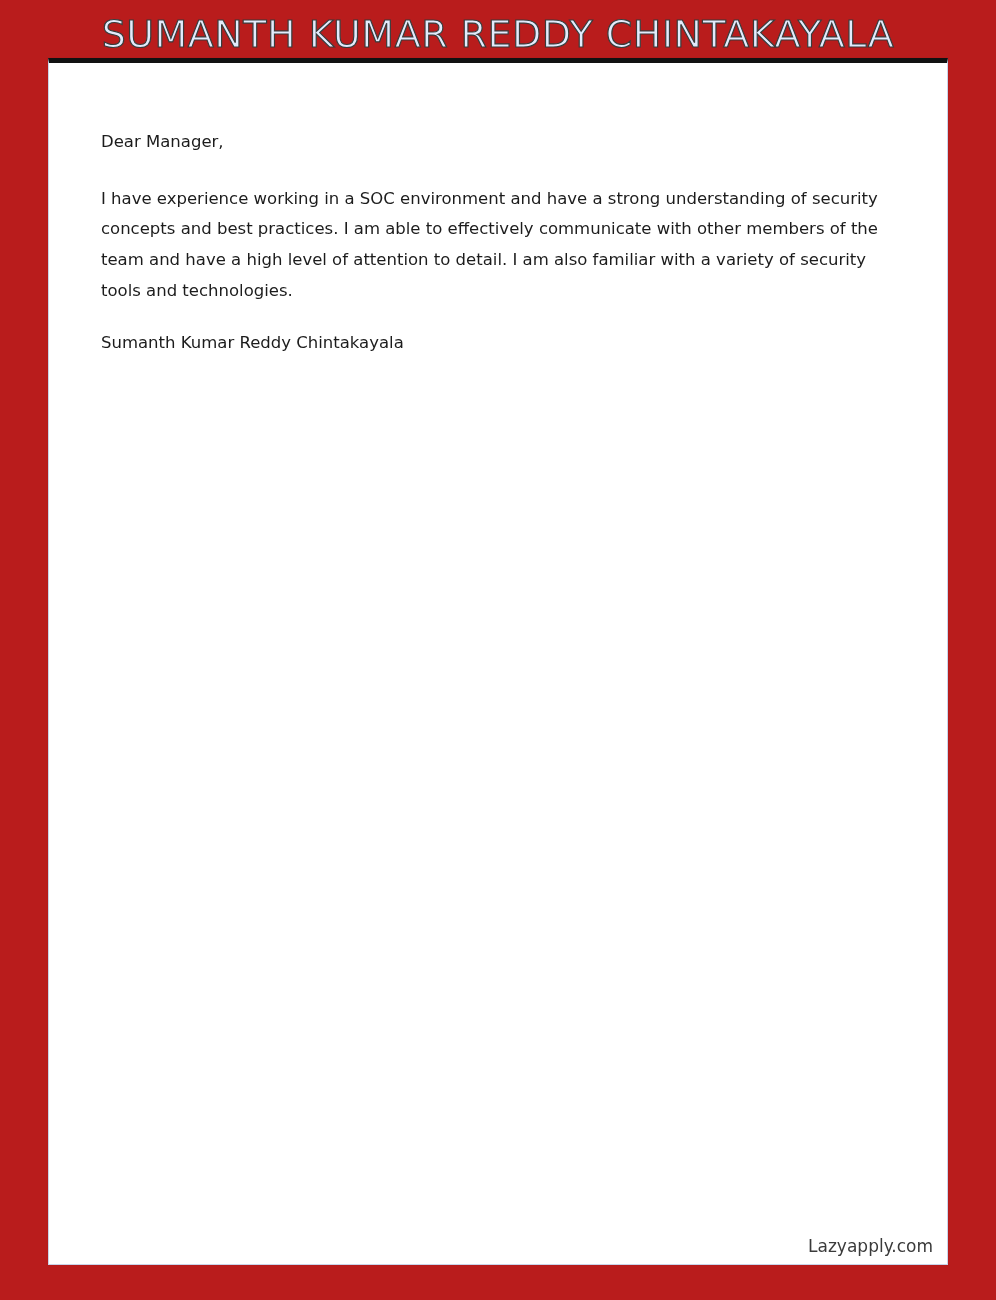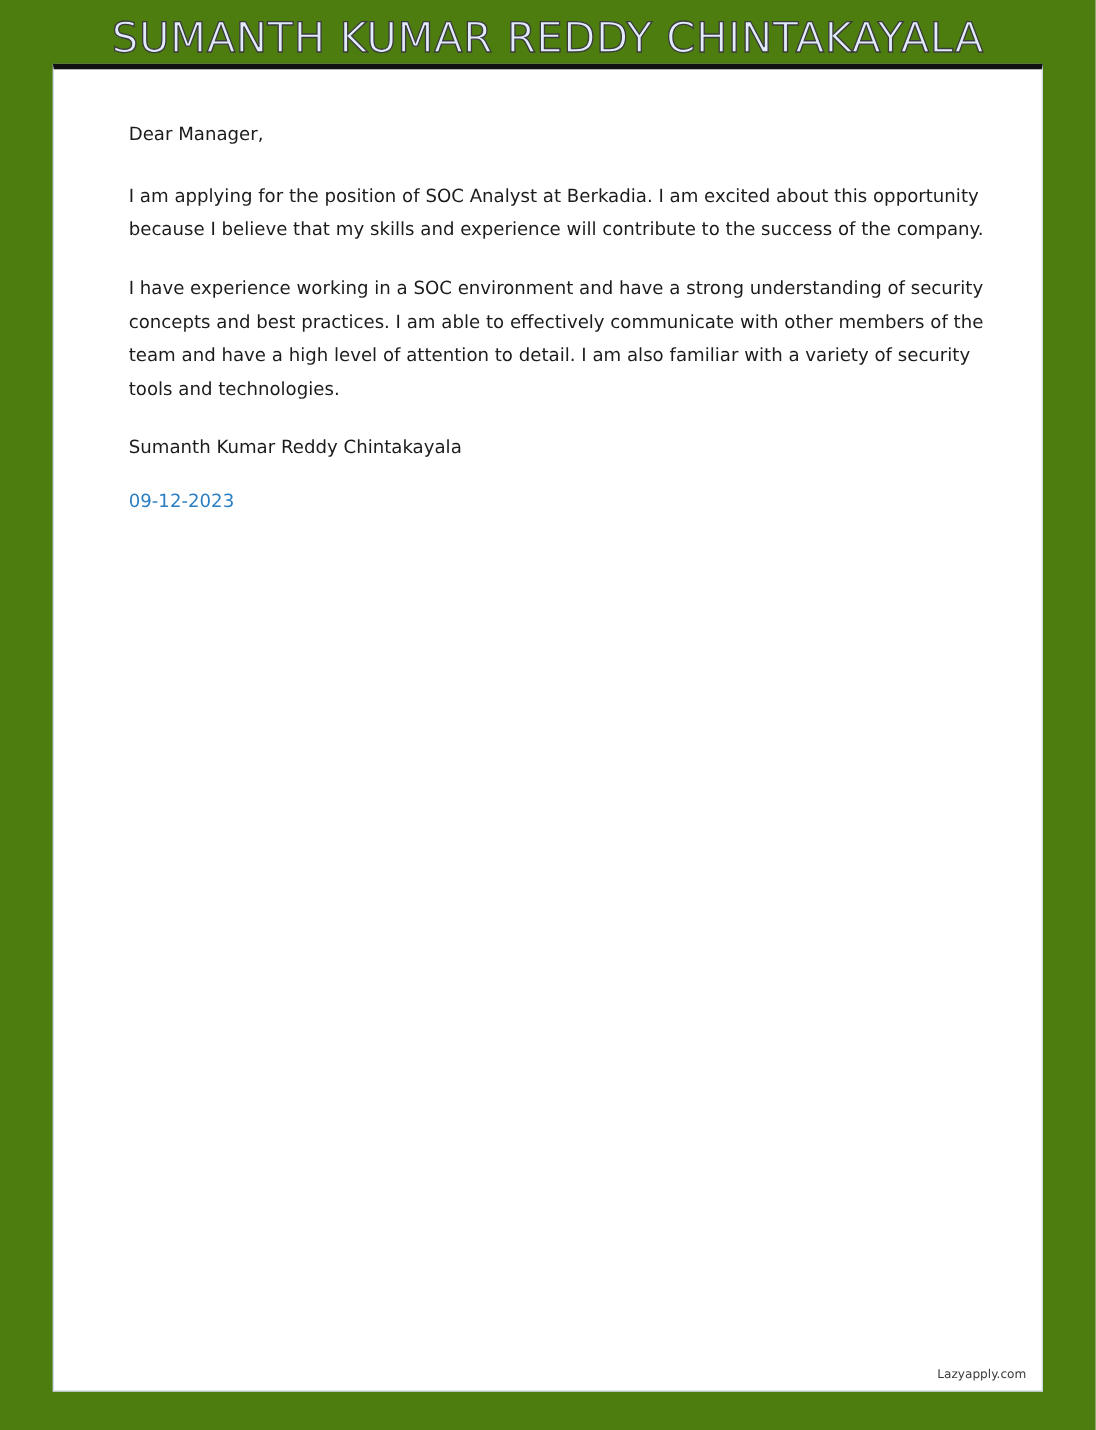--- a/index.html
+++ b/index.html
@@ -12,21 +12,21 @@
     background: #e2ebfc;
     font-family: "DejaVu Sans", sans-serif;
     overflow: hidden;
   }
   .page {
     position: relative;
     width: 996px;
     height: 1300px;
     box-sizing: border-box;
     padding: 12px 18px 14px 18px;
-    background: #4d7c0f;
+    background: #b91c1c;
   }
   .header {
     position: relative;
     height: 42px;
   }
   .header-title {
     position: absolute;
     left: 0;
     right: 0;
     top: 0;
@@ -44,26 +44,25 @@
     position: relative;
     margin: 4px 30px 0 30px;
     background: #ffffff;
     border: 1px solid #c9d4ea;
     border-top: 5px solid #111111;
     height: 1207px;
     box-sizing: border-box;
     box-shadow: 0 0 0 1px rgba(0,0,0,0.02);
   }
   .letter {
-    padding: 44px 52px 0 52px;
+    padding: 64px 52px 0 52px;
     color: #1c1c1c;
     font-size: 16.5px;
     line-height: 1.86;
     font-family: "DejaVu Sans", sans-serif;
-    margin-left: 16px;
   }
   .para {
     margin: 0 0 22px 0;
     max-width: 800px;
   }
   .salutation {
     margin: 0 0 26px 0;
   }
   .signoff {
     margin: 0 0 22px 0;
@@ -72,50 +71,48 @@
     margin: 0 0 18px 0;
   }
   .date {
     margin: 0;
     color: #2a7ec1;
   }
   .footer {
     position: absolute;
     right: 14px;
     bottom: 8px;
-    font-size: 11px;
+    font-size: 17px;
     color: #3b3b3b;
     font-family: "DejaVu Sans", sans-serif;
   }
 </style>
 </head>
 <body>
 
 <div class="page">
 
   <div class="header">
     <div class="header-title">SUMANTH KUMAR REDDY CHINTAKAYALA</div>
   </div>
 
   <div class="sheet">
 
     <div class="letter">
 
       <p class="salutation">Dear Manager,</p>
 
-      <p class="para">I am applying for the position of SOC Analyst at Berkadia. I am excited about this opportunity because I believe that my skills and experience will contribute to the success of the company.</p>
 
       <p class="para">I have experience working in a SOC environment and have a strong understanding of security concepts and best practices. I am able to effectively communicate with other members of the team and have a high level of attention to detail. I am also familiar with a variety of security tools and technologies.</p>
 
 
 
 
       <p class="signer">Sumanth Kumar Reddy Chintakayala</p>
 
-      <p class="date">09-12-2023</p>
 
     </div>
 
     <div class="footer">Lazyapply.com</div>
 
   </div>
 
 </div>
 
 </body></html>

